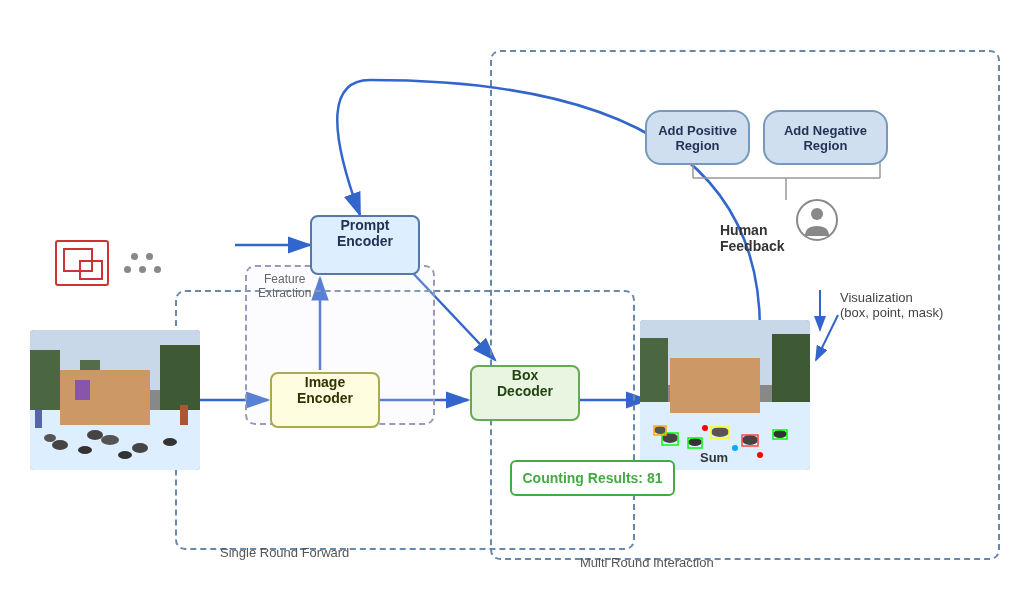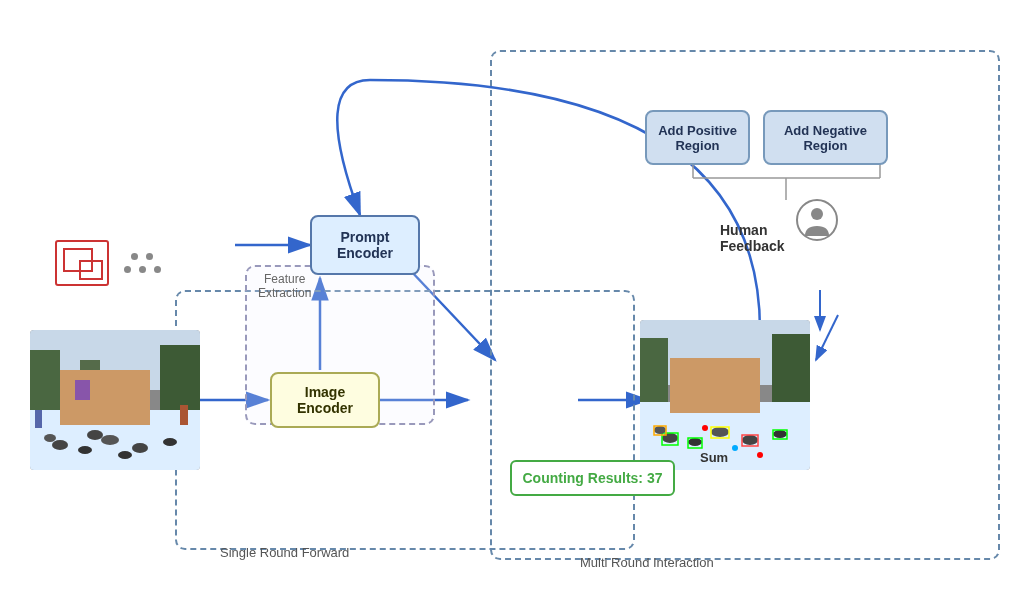--- a/index.html
+++ b/index.html
@@ -22,21 +22,21 @@
       position: absolute;
       border: 2px dashed #6688aa;
       border-radius: 10px;
     }
 
     
     .node-box {
       position: absolute;
       border-radius: 8px;
       display: flex;
-      align-items: center;
+      align-items: flex-start;
       justify-content: center;
       text-align: center;
       font-weight: bold;
       font-size: 14px;
     }
 
     .prompt-encoder {
       background: #ddeeff;
       border: 2px solid #5577aa;
       color: #223355;
@@ -50,21 +50,21 @@
 
     .box-decoder {
       background: #e8f5e0;
       border: 2px solid #66aa55;
       color: #224411;
     }
 
     .btn-region {
       background: #d0dff0;
       border: 2px solid #7799bb;
-      border-radius: 8px;
+      border-radius: 16px;
       display: flex;
       align-items: center;
       justify-content: center;
       text-align: center;
       font-size: 13px;
       color: #223355;
       font-weight: bold;
       position: absolute;
       cursor: pointer;
       padding: 6px 8px;
@@ -258,20 +258,23 @@
   </div>
 
   <div class="node-box prompt-encoder" style="left:310px; top:215px; width:110px; height:60px; font-size:14px;">
     <span>Prompt<br>Encoder</span>
   </div>
 
   <div class="node-box image-encoder" style="left:270px; top:372px; width:110px; height:56px; font-size:14px;">
     <span>Image<br>Encoder</span>
   </div>
 
+  <div class="node-box box-decoder" style="left:470px; top:365px; width:110px; height:56px; font-size:14px;">
+    <span>Box<br>Decoder</span>
+  </div>
 
   <div class="img-placeholder" style="left:640px; top:320px; width:170px; height:150px;">
     <svg width="170" height="150" xmlns="http://www.w3.org/2000/svg">
 
       <rect width="170" height="65" fill="#c8d8e8"></rect>
 
       <rect x="0" y="18" width="28" height="82" fill="#4a6741"></rect>
       <rect x="132" y="14" width="38" height="86" fill="#3d5a35"></rect>
 
       <rect y="82" width="170" height="68" fill="#ddeeff"></rect>
@@ -291,21 +294,21 @@
       <ellipse cx="20" cy="110" rx="6" ry="4" fill="#555"></ellipse>
       <rect x="14" y="106" width="12" height="9" fill="none" stroke="#ffaa00" stroke-width="1.5"></rect>
 
       <circle cx="65" cy="108" r="3" fill="#ff0000"></circle>
       <circle cx="95" cy="128" r="3" fill="#00aaff"></circle>
       <circle cx="120" cy="135" r="3" fill="#ff0000"></circle>
     </svg>
   </div>
 
   <div class="counting-result" style="left:510px; top:460px; width:165px; height:36px; font-size:14px;">
-    <span>Counting Results: 37</span>
+    <span>Counting Results: 81</span>
   </div>
 
   <div class="label-text bold" style="left:700px; top:450px; font-size:13px; color:#333;">Sum</div>
 
   <div class="btn-region" style="left:645px; top:110px; width:105px; height:55px; font-size:13px;">
     <span>Add Positive<br>Region</span>
   </div>
 
   <div class="btn-region" style="left:763px; top:110px; width:125px; height:55px; font-size:13px;">
     <span>Add Negative<br>Region</span>
@@ -316,20 +319,21 @@
   <div style="position:absolute; left:795px; top:198px;">
     <svg width="44" height="44" viewBox="0 0 44 44" xmlns="http://www.w3.org/2000/svg">
       <circle cx="22" cy="22" r="20" fill="none" stroke="#888" stroke-width="2"></circle>
 
       <circle cx="22" cy="16" r="6" fill="#888"></circle>
 
       <path d="M10 38 Q10 28 22 28 Q34 28 34 38" fill="#888"></path>
     </svg>
   </div>
 
+  <div class="label-text" style="left:840px; top:290px; font-size:13px; text-align:left; color:#444;">Visualization<br>(box, point, mask)</div>
 
   <svg style="position:absolute; top:0; left:0; width:1025px; height:613px; pointer-events:none;">
     <defs>
       <marker id="arrowLeft" markerWidth="8" markerHeight="6" refX="0" refY="3" orient="auto">
         <polygon points="8 0, 0 3, 8 6" fill="#3366cc"></polygon>
       </marker>
     </defs>
 
     <line x1="838" y1="315" x2="816" y2="360" stroke="#3366cc" stroke-width="2" marker-end="url(#arrowBlueSmall)"></line>
   </svg>

